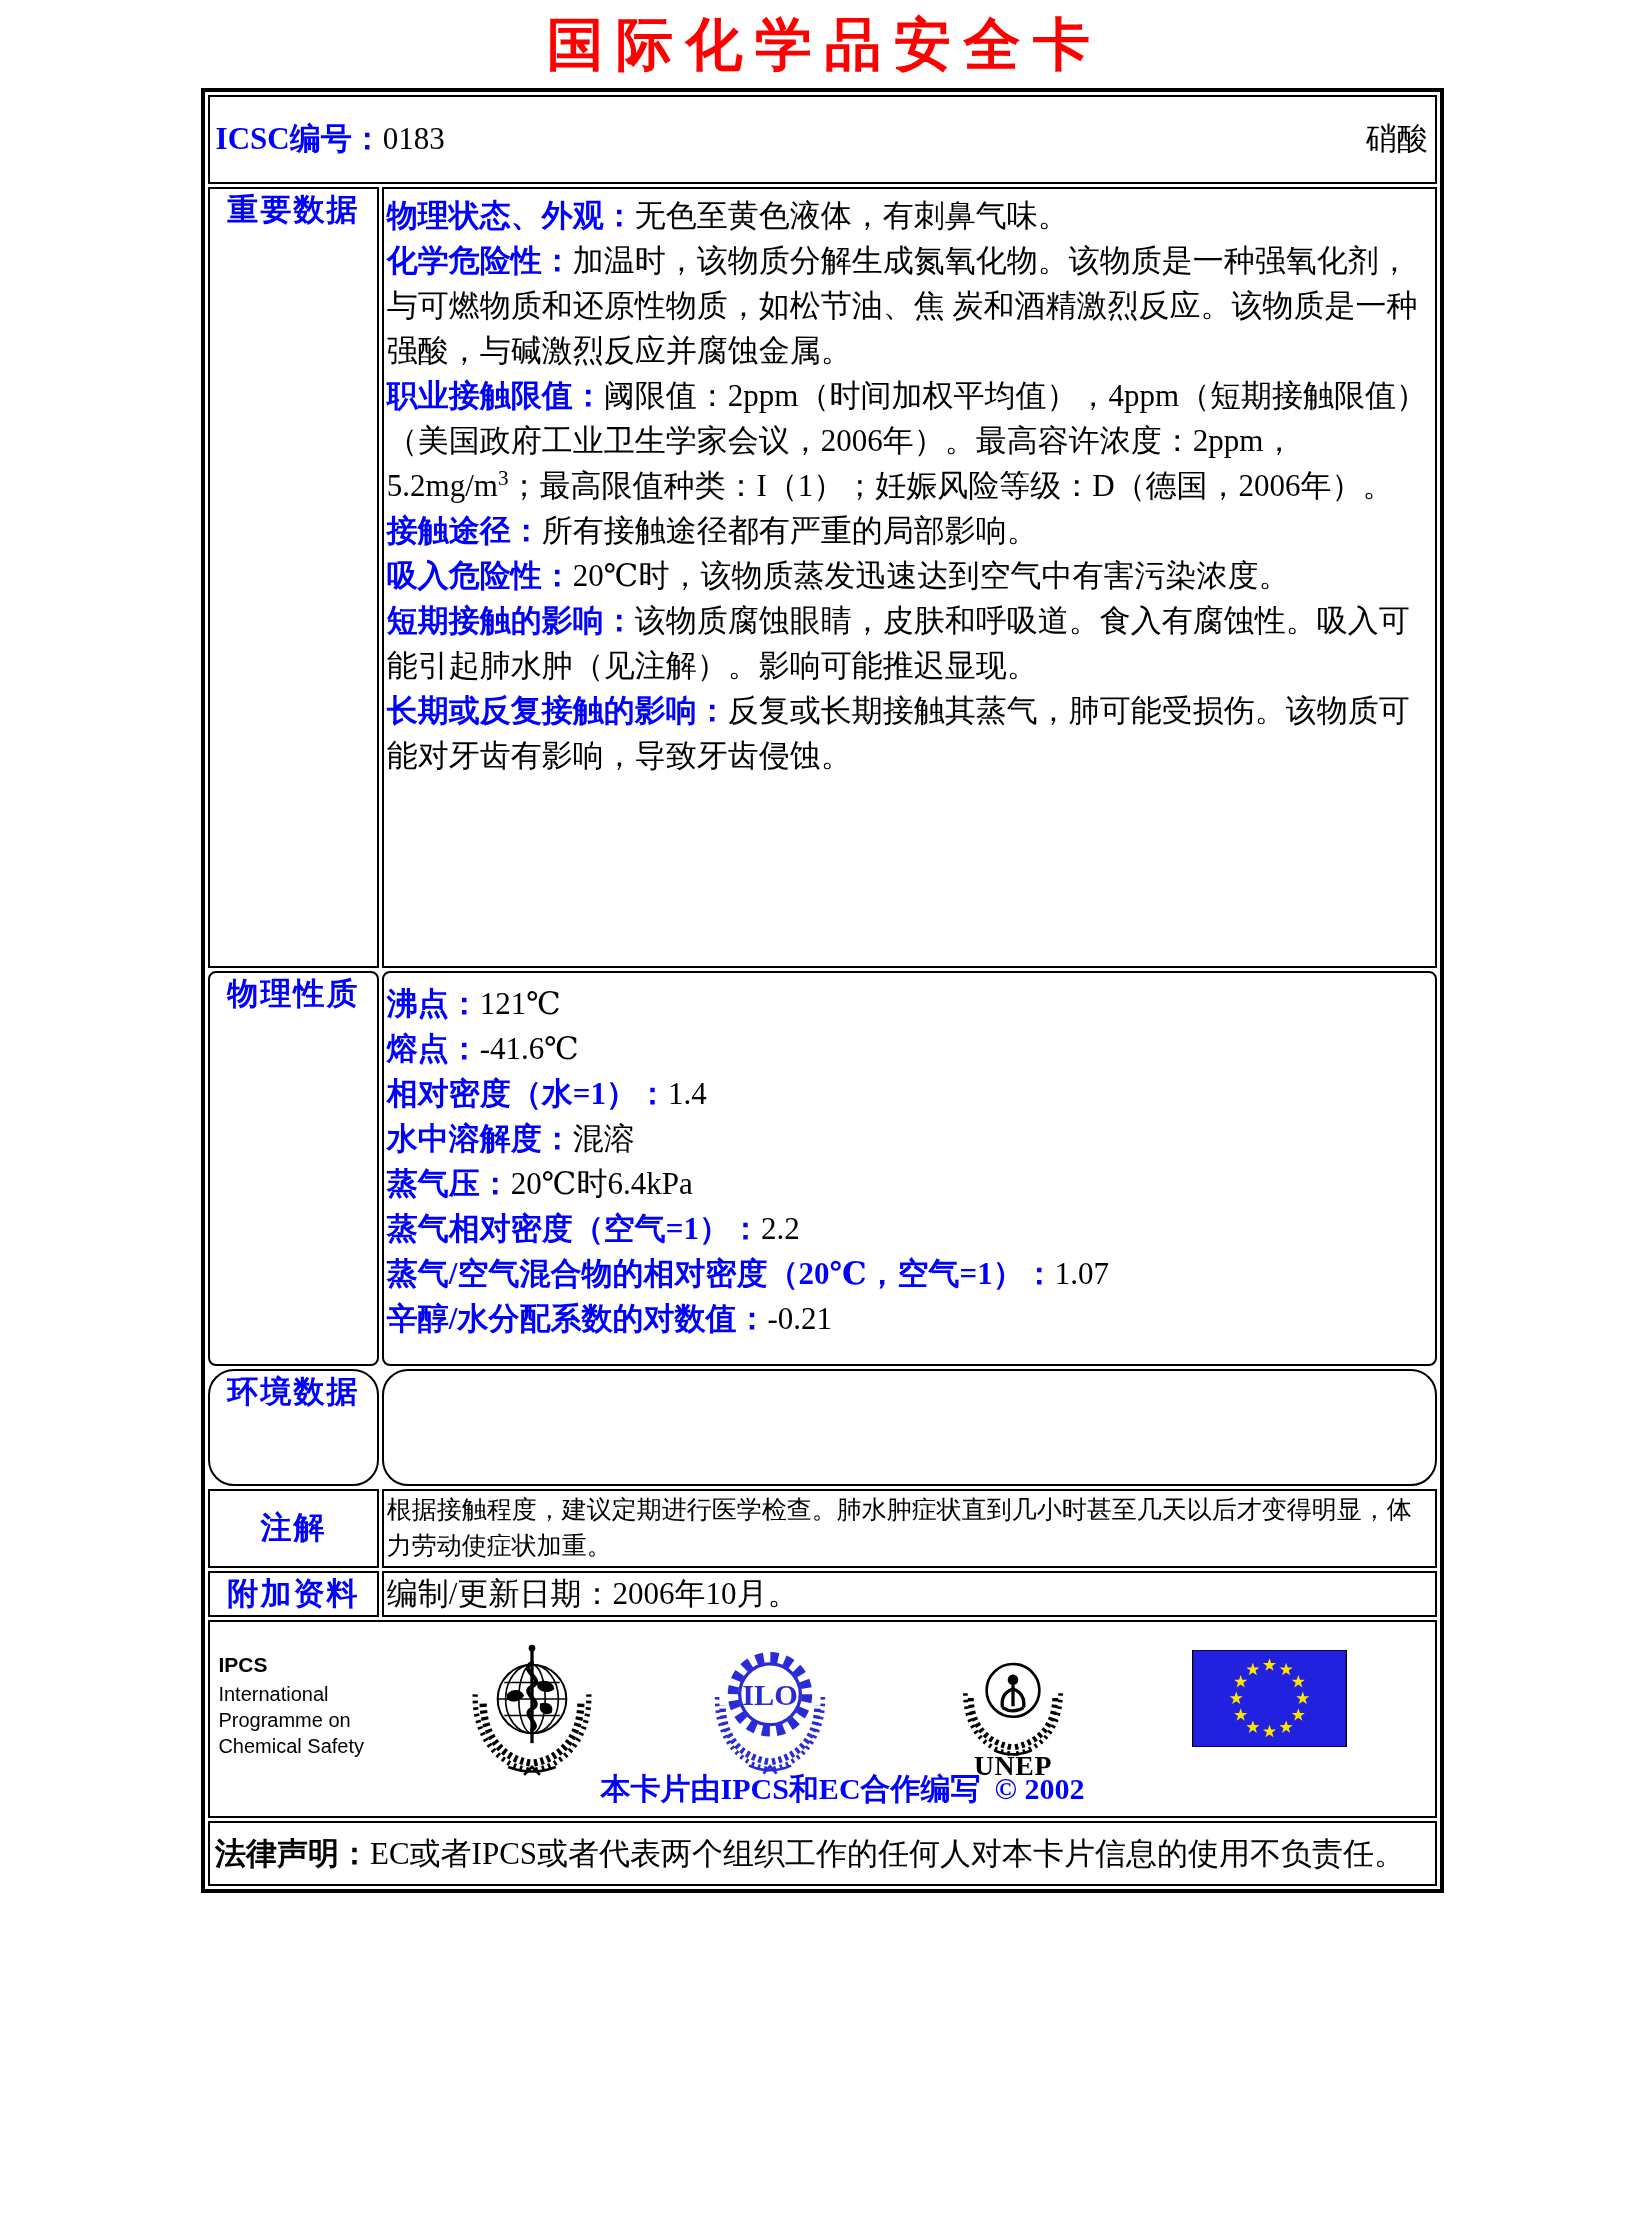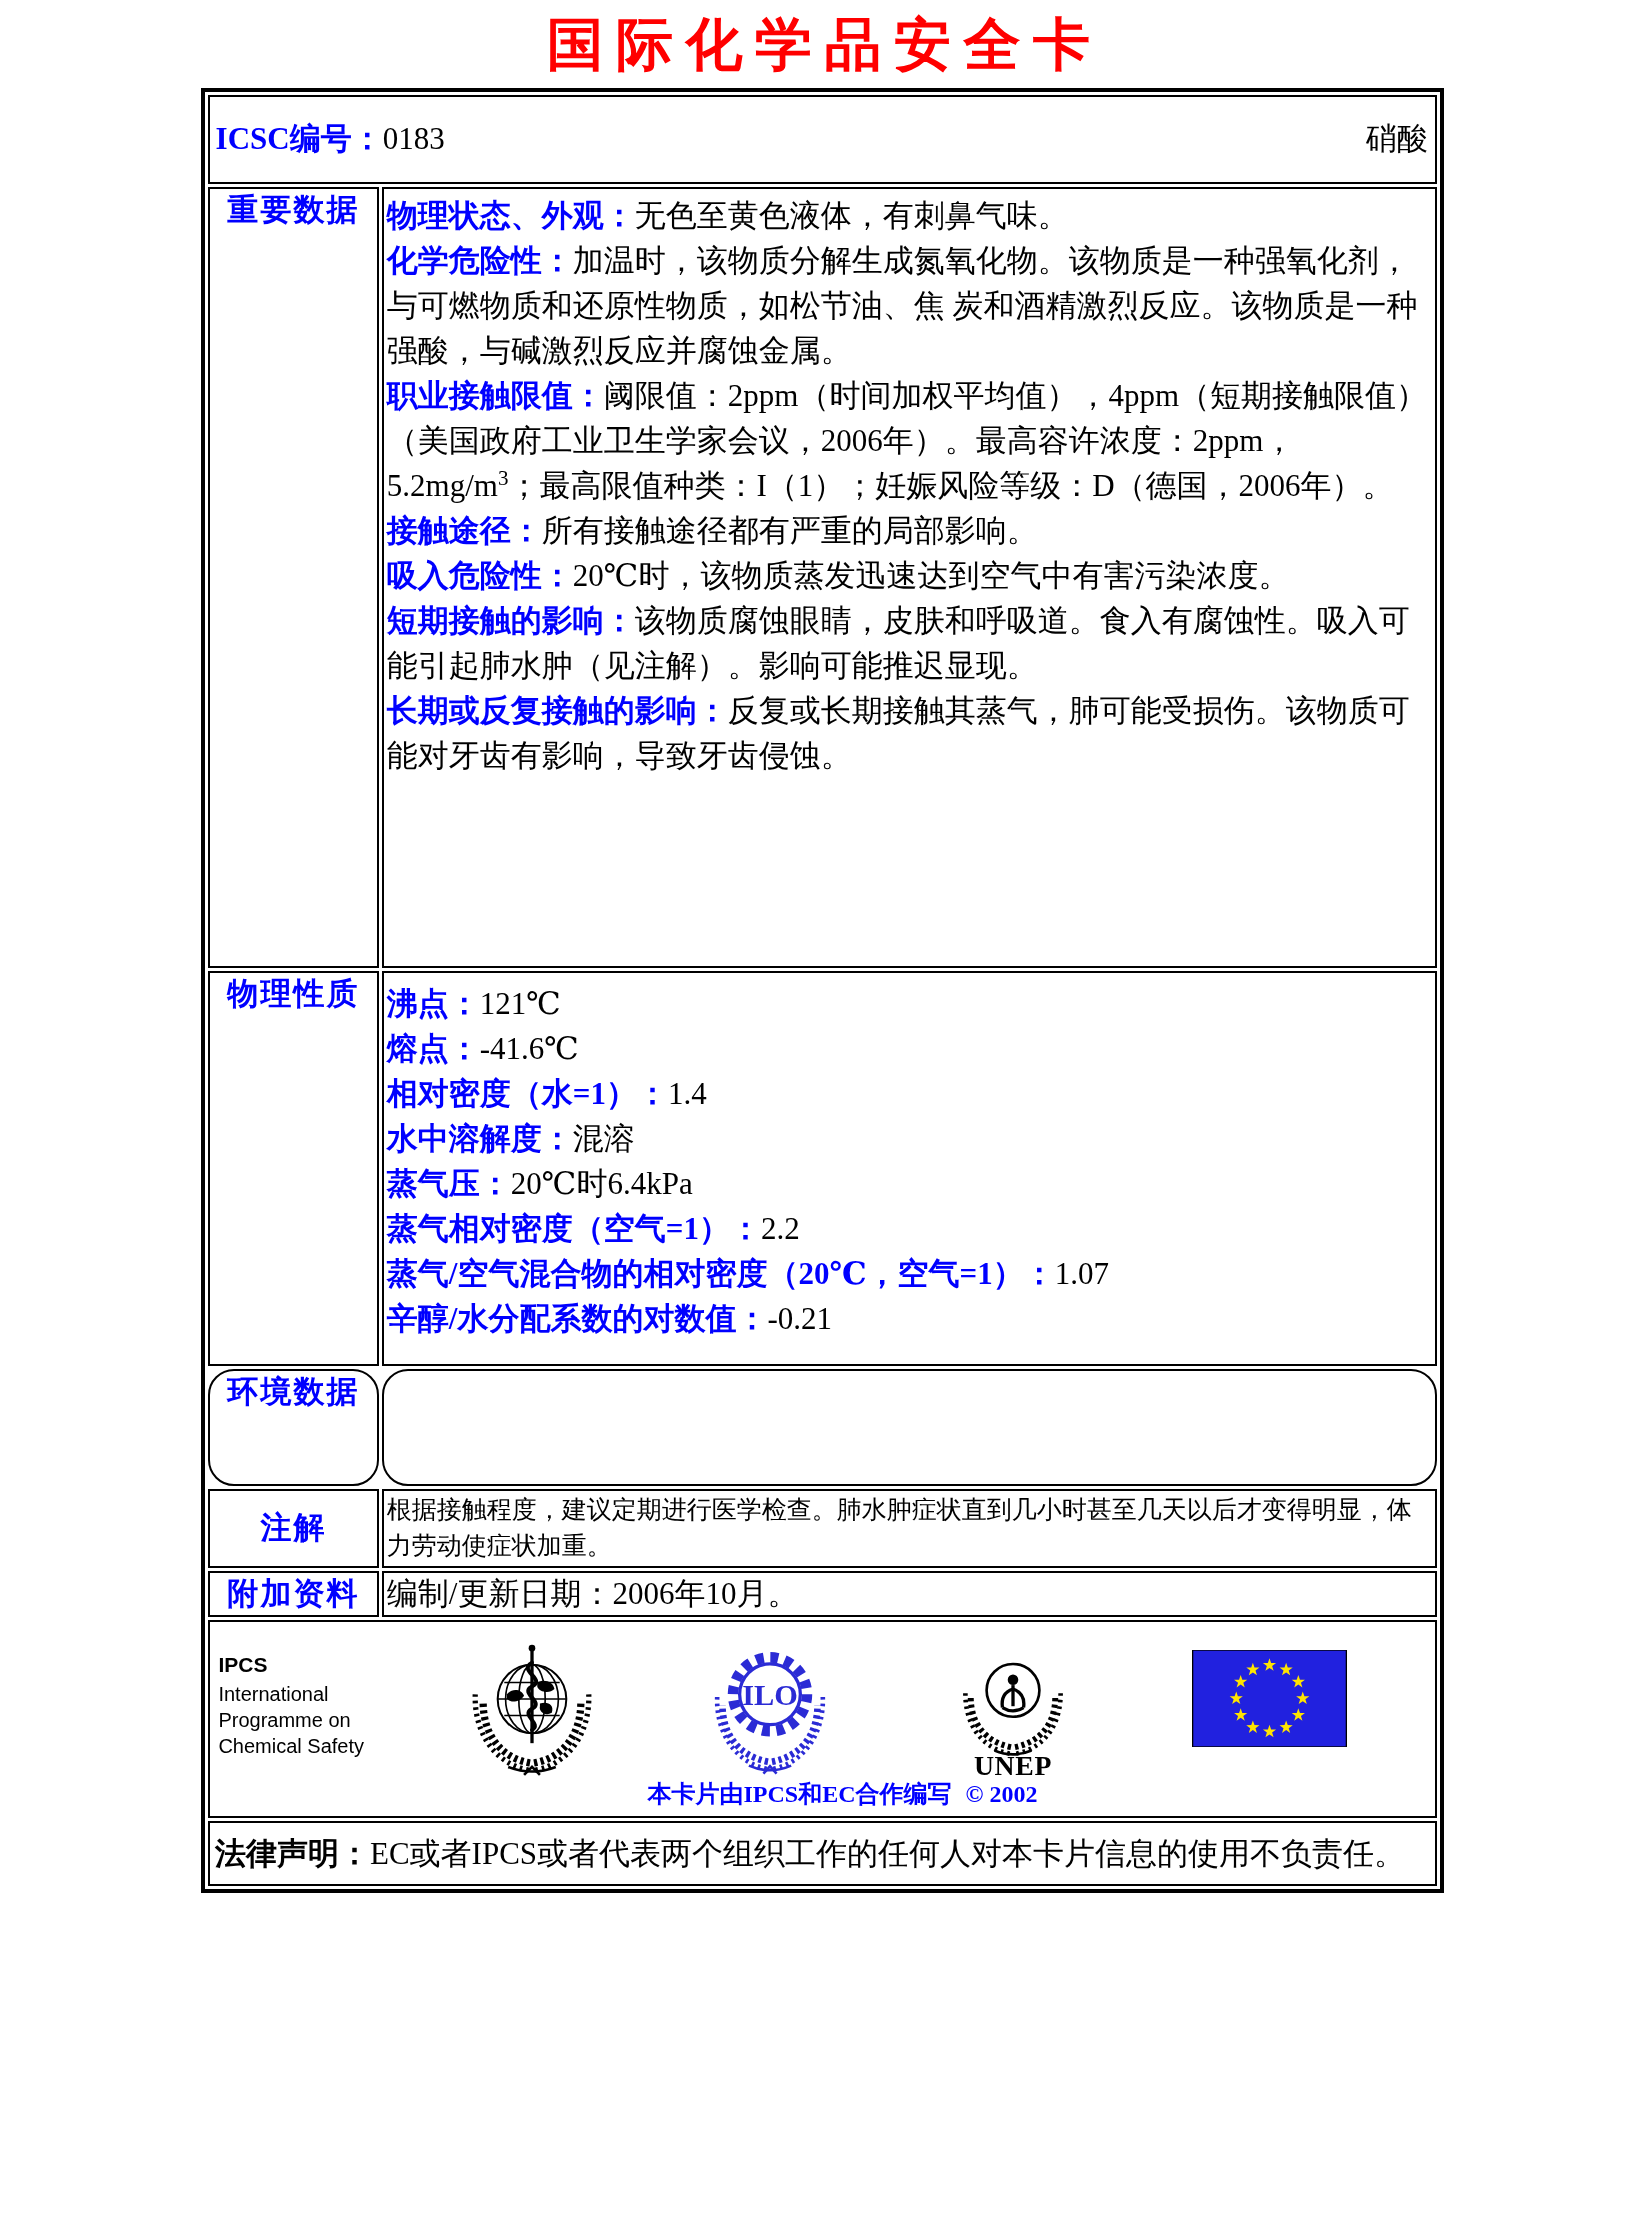--- a/index.html
+++ b/index.html
@@ -59,21 +59,21 @@
     align-items:center;
     justify-content:space-between;
     padding:0 7px 0 5.6px;
     font-size:31px;
   }
   .icsc-label{color:#0000FF;font-weight:bold;}
   .icsc-num{color:#000;}
   .chem-name{color:#000;}
   
   .c2{height:777px;}
-  .c3{height:391px;}
+  .c3{height:391px;border-radius:8px;}
   .c4{height:113px;border-radius:26px;}
   .c5{height:74px;vertical-align:middle !important;}
   .c6{height:42px;vertical-align:middle !important;}
   .c7{height:194px;position:relative;}
   .c8{height:61px;vertical-align:middle !important;}
   .content{
     padding:4.2px 7px 0 2.8px;
     font-size:31px;
     line-height:45px;
     text-align:left;
@@ -115,21 +115,21 @@
   .logo-who{left:256px;top:19.5px;}
   .logo-ilo{left:494px;top:19.5px;}
   .logo-unep{left:737px;top:19.5px;}
   .logo-eu{left:982px;top:28px;}
   .footer-caption{
     position:absolute;
     left:0;right:0;bottom:5.6px;
     text-align:center;
     color:#0000FF;
     font-weight:bold;
-    font-size:24px;
+    font-size:30px;
     margin-left:40px;
   }
   .footer-caption .copy{margin-left:14px;}
 </style>
 </head>
 <body>
 
 <div class="page">
 
   <h1 class="main-title">国际化学品安全卡</h1>

